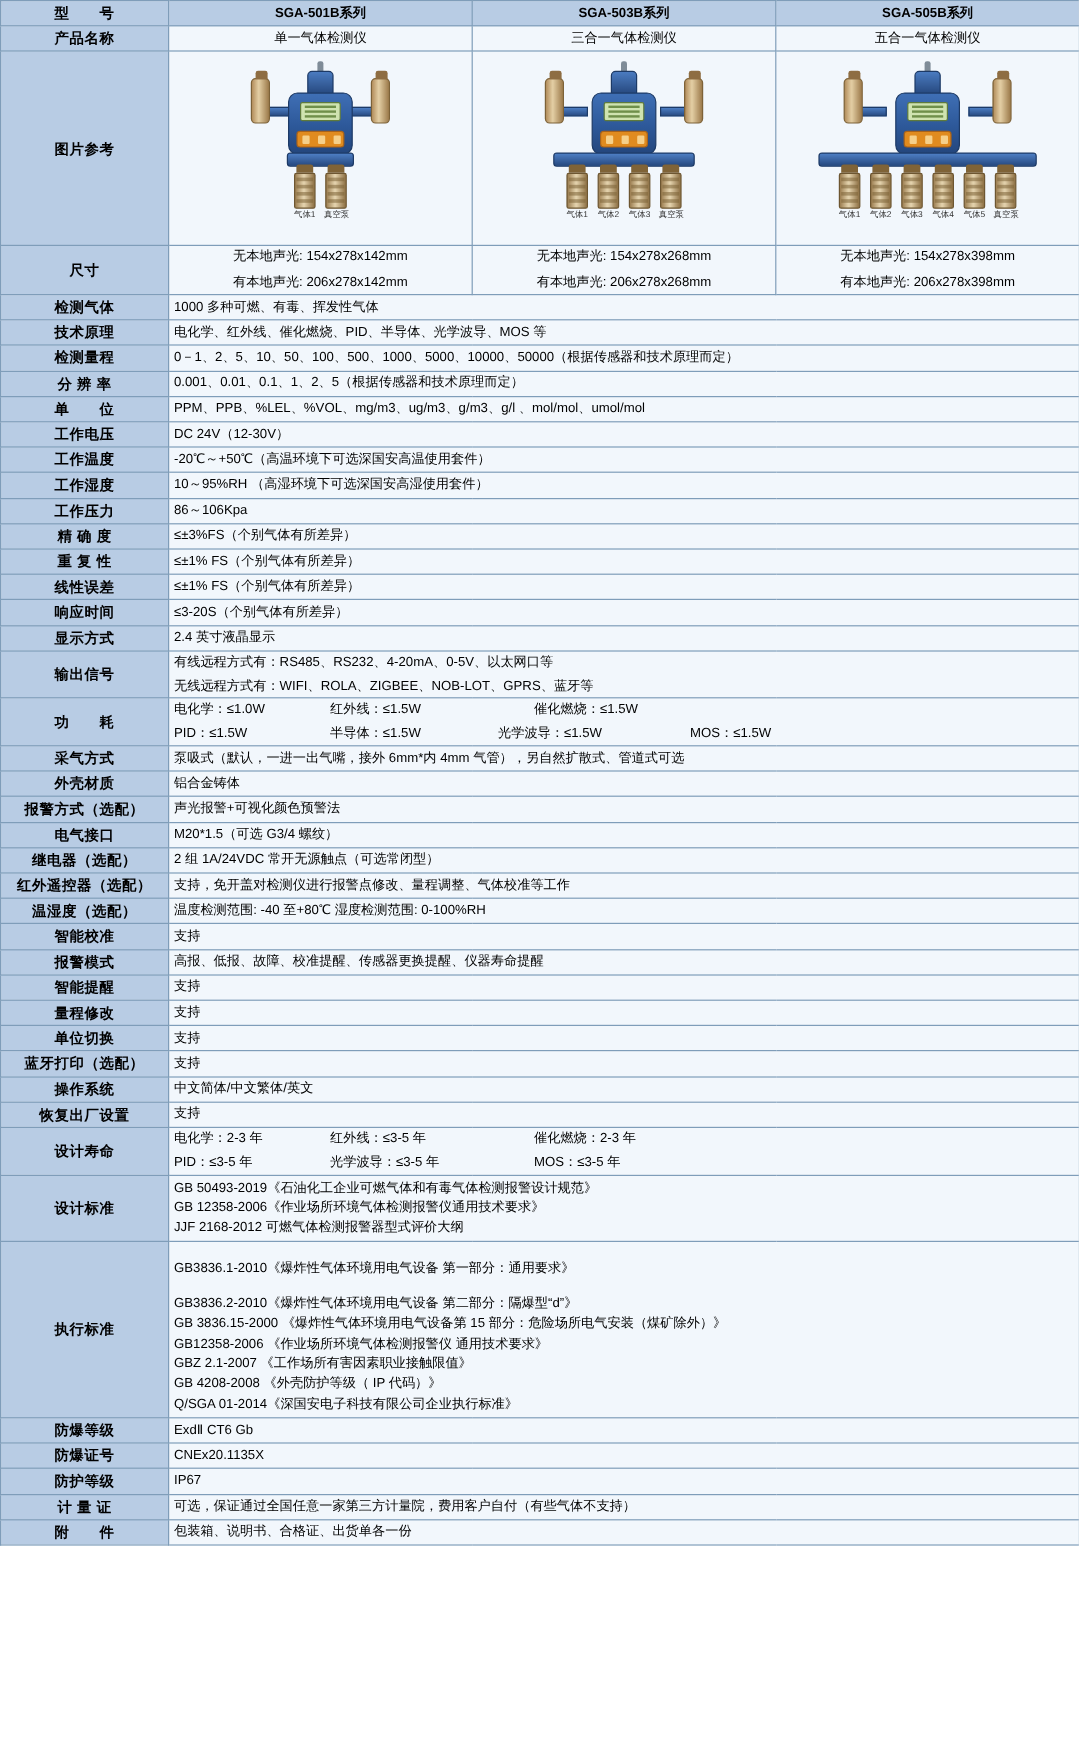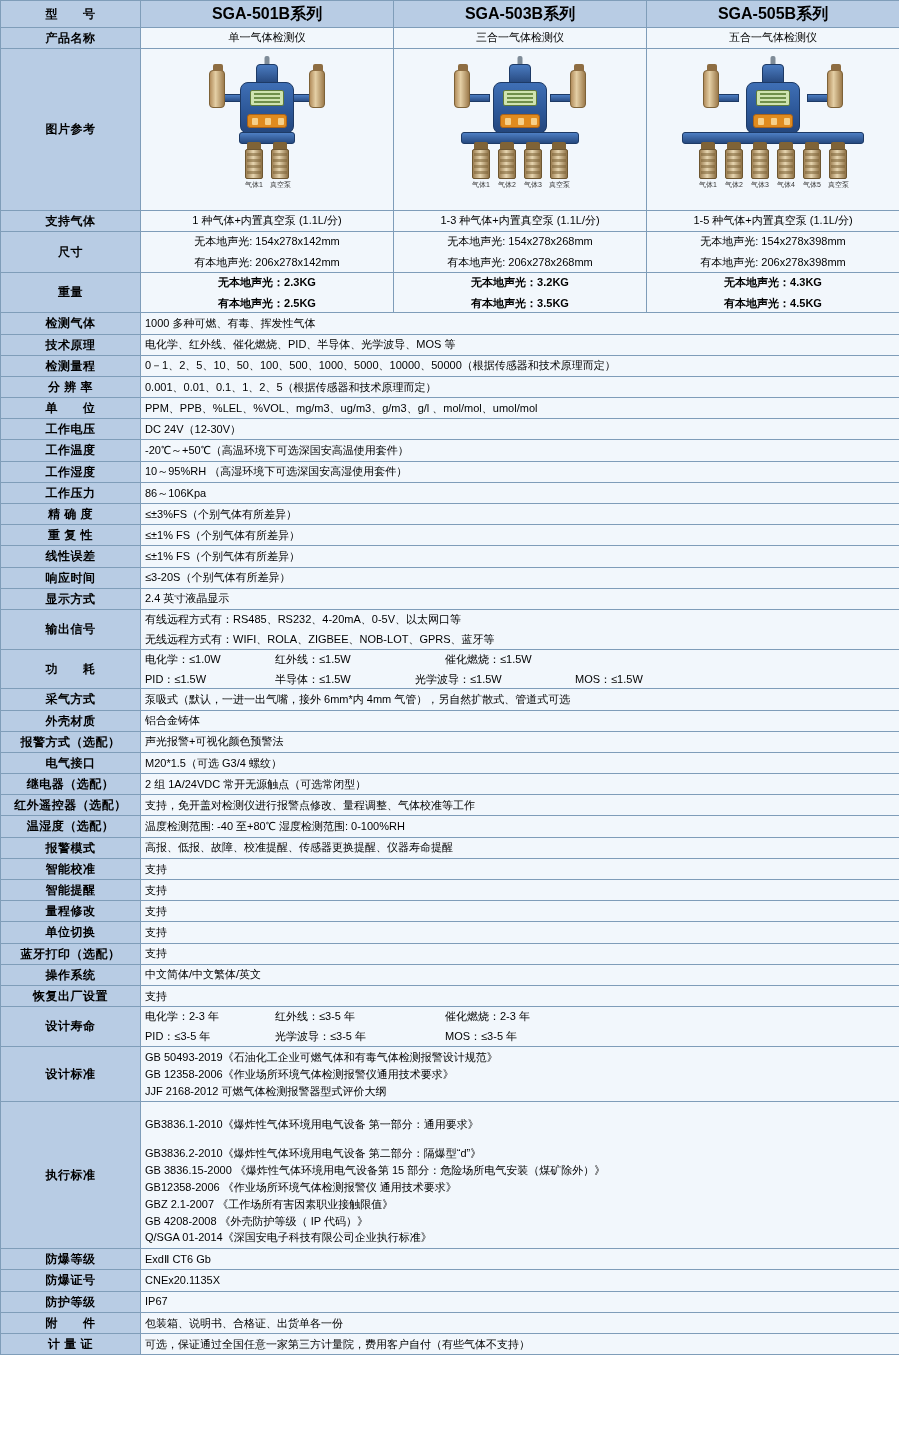--- a/index.html
+++ b/index.html
@@ -44,21 +44,21 @@
   }
   td.valc {
     background: #f2f7fc;
     font-size: 11px;
     text-align: center;
   }
   td.hdr {
     background: #b8cce4;
     text-align: center;
     font-weight: bold;
-    font-size: 16px;
+    font-size: 11px;
   }
   .sub { display: block; }
   .kv-row {
     display: flex;
     flex-wrap: wrap;
   }
   .kv-row > span { display: inline-block; }
   .imgcell {
     background: #f2f7fc;
     text-align: center;
@@ -436,58 +436,37 @@
                     <i></i>
                     <i></i>
                   </div>
             <div class="lab">真空泵</div>
           </div>
         </div>
       </div>
     </td>
   </tr>
 
-  <tr>
-    <td class="lbl">支持气体</td>
-    <td class="valc">1 种气体+内置真空泵 (1.1L/分)</td>
-    <td class="valc">1-3 种气体+内置真空泵 (1.1L/分)</td>
-    <td class="valc">1-5 种气体+内置真空泵 (1.1L/分)</td>
-  </tr>
 
   <tr>
     <td class="lbl">尺寸</td>
     <td class="valc">
       <div class="sub">无本地声光: 154x278x142mm</div>
       <div class="sub" style="margin-top:6px">有本地声光: 206x278x142mm</div>
     </td>
     <td class="valc">
       <div class="sub">无本地声光: 154x278x268mm</div>
       <div class="sub" style="margin-top:6px">有本地声光: 206x278x268mm</div>
     </td>
     <td class="valc">
       <div class="sub">无本地声光: 154x278x398mm</div>
       <div class="sub" style="margin-top:6px">有本地声光: 206x278x398mm</div>
     </td>
   </tr>
 
-  <tr>
-    <td class="lbl">重量</td>
-    <td class="valc">
-      <div class="sub" style="font-weight:bold">无本地声光：2.3KG</div>
-      <div class="sub" style="margin-top:6px;font-weight:bold">有本地声光：2.5KG</div>
-    </td>
-    <td class="valc">
-      <div class="sub" style="font-weight:bold">无本地声光：3.2KG</div>
-      <div class="sub" style="margin-top:6px;font-weight:bold">有本地声光：3.5KG</div>
-    </td>
-    <td class="valc">
-      <div class="sub" style="font-weight:bold">无本地声光：4.3KG</div>
-      <div class="sub" style="margin-top:6px;font-weight:bold">有本地声光：4.5KG</div>
-    </td>
-  </tr>
 
   <tr>
     <td class="lbl">检测气体</td>
     <td class="val" colspan="3">1000 多种可燃、有毒、挥发性气体</td>
   </tr>
   <tr>
     <td class="lbl">技术原理</td>
     <td class="val" colspan="3">电化学、红外线、催化燃烧、PID、半导体、光学波导、MOS 等</td>
   </tr>
   <tr>
@@ -586,26 +565,26 @@
   </tr>
   <tr>
     <td class="lbl">红外遥控器（选配）</td>
     <td class="val" colspan="3">支持，免开盖对检测仪进行报警点修改、量程调整、气体校准等工作</td>
   </tr>
   <tr>
     <td class="lbl">温湿度（选配）</td>
     <td class="val" colspan="3">温度检测范围: -40 至+80℃   湿度检测范围: 0-100%RH</td>
   </tr>
   <tr>
+    <td class="lbl">智能校准</td>
+    <td class="val" colspan="3">支持</td>
+  </tr>
+  <tr>
     <td class="lbl">报警模式</td>
     <td class="val" colspan="3">高报、低报、故障、校准提醒、传感器更换提醒、仪器寿命提醒</td>
-  </tr>
-  <tr>
-    <td class="lbl">智能校准</td>
-    <td class="val" colspan="3">支持</td>
   </tr>
   <tr>
     <td class="lbl">智能提醒</td>
     <td class="val" colspan="3">支持</td>
   </tr>
   <tr>
     <td class="lbl">量程修改</td>
     <td class="val" colspan="3">支持</td>
   </tr>
   <tr>
@@ -669,22 +648,22 @@
   </tr>
   <tr>
     <td class="lbl">防爆证号</td>
     <td class="val" colspan="3">CNEx20.1135X</td>
   </tr>
   <tr>
     <td class="lbl">防护等级</td>
     <td class="val" colspan="3">IP67</td>
   </tr>
   <tr>
+    <td class="lbl">计 量 证</td>
+    <td class="val" colspan="3">可选，保证通过全国任意一家第三方计量院，费用客户自付（有些气体不支持）</td>
+  </tr>
+  <tr>
     <td class="lbl">附　　件</td>
     <td class="val" colspan="3">包装箱、说明书、合格证、出货单各一份</td>
-  </tr>
-  <tr>
-    <td class="lbl">计 量 证</td>
-    <td class="val" colspan="3">可选，保证通过全国任意一家第三方计量院，费用客户自付（有些气体不支持）</td>
   </tr>
 </tbody>
     </table>
 </div>
 
 </body></html>

